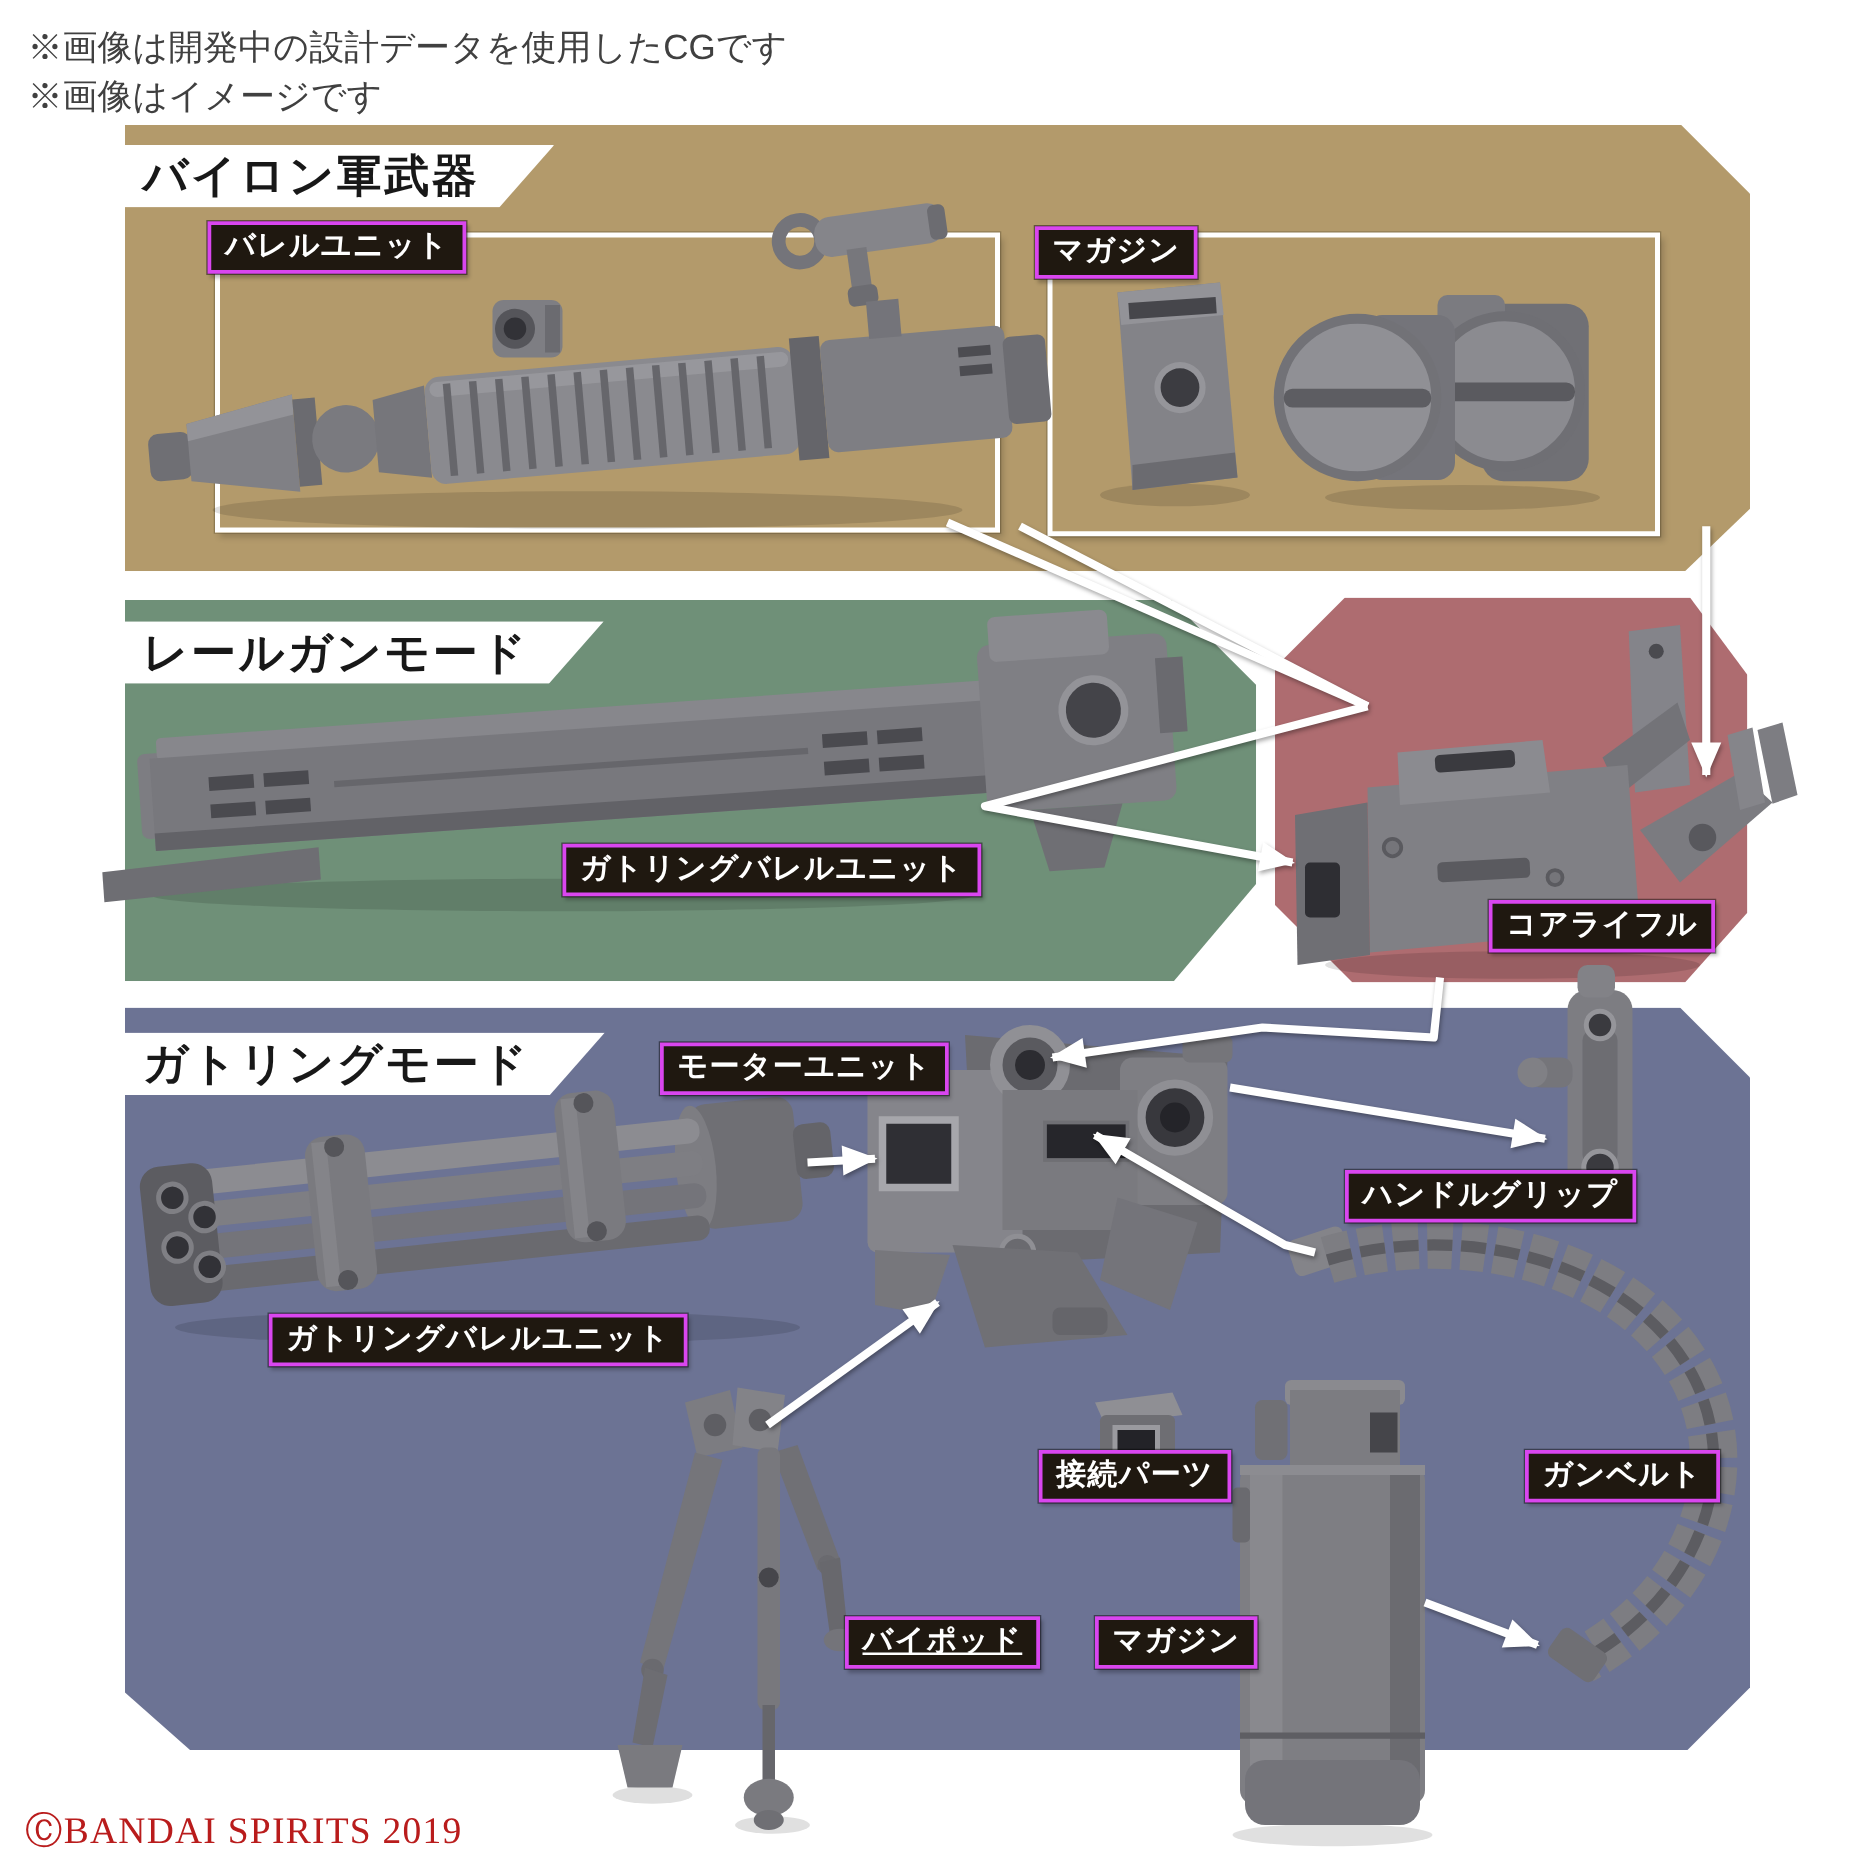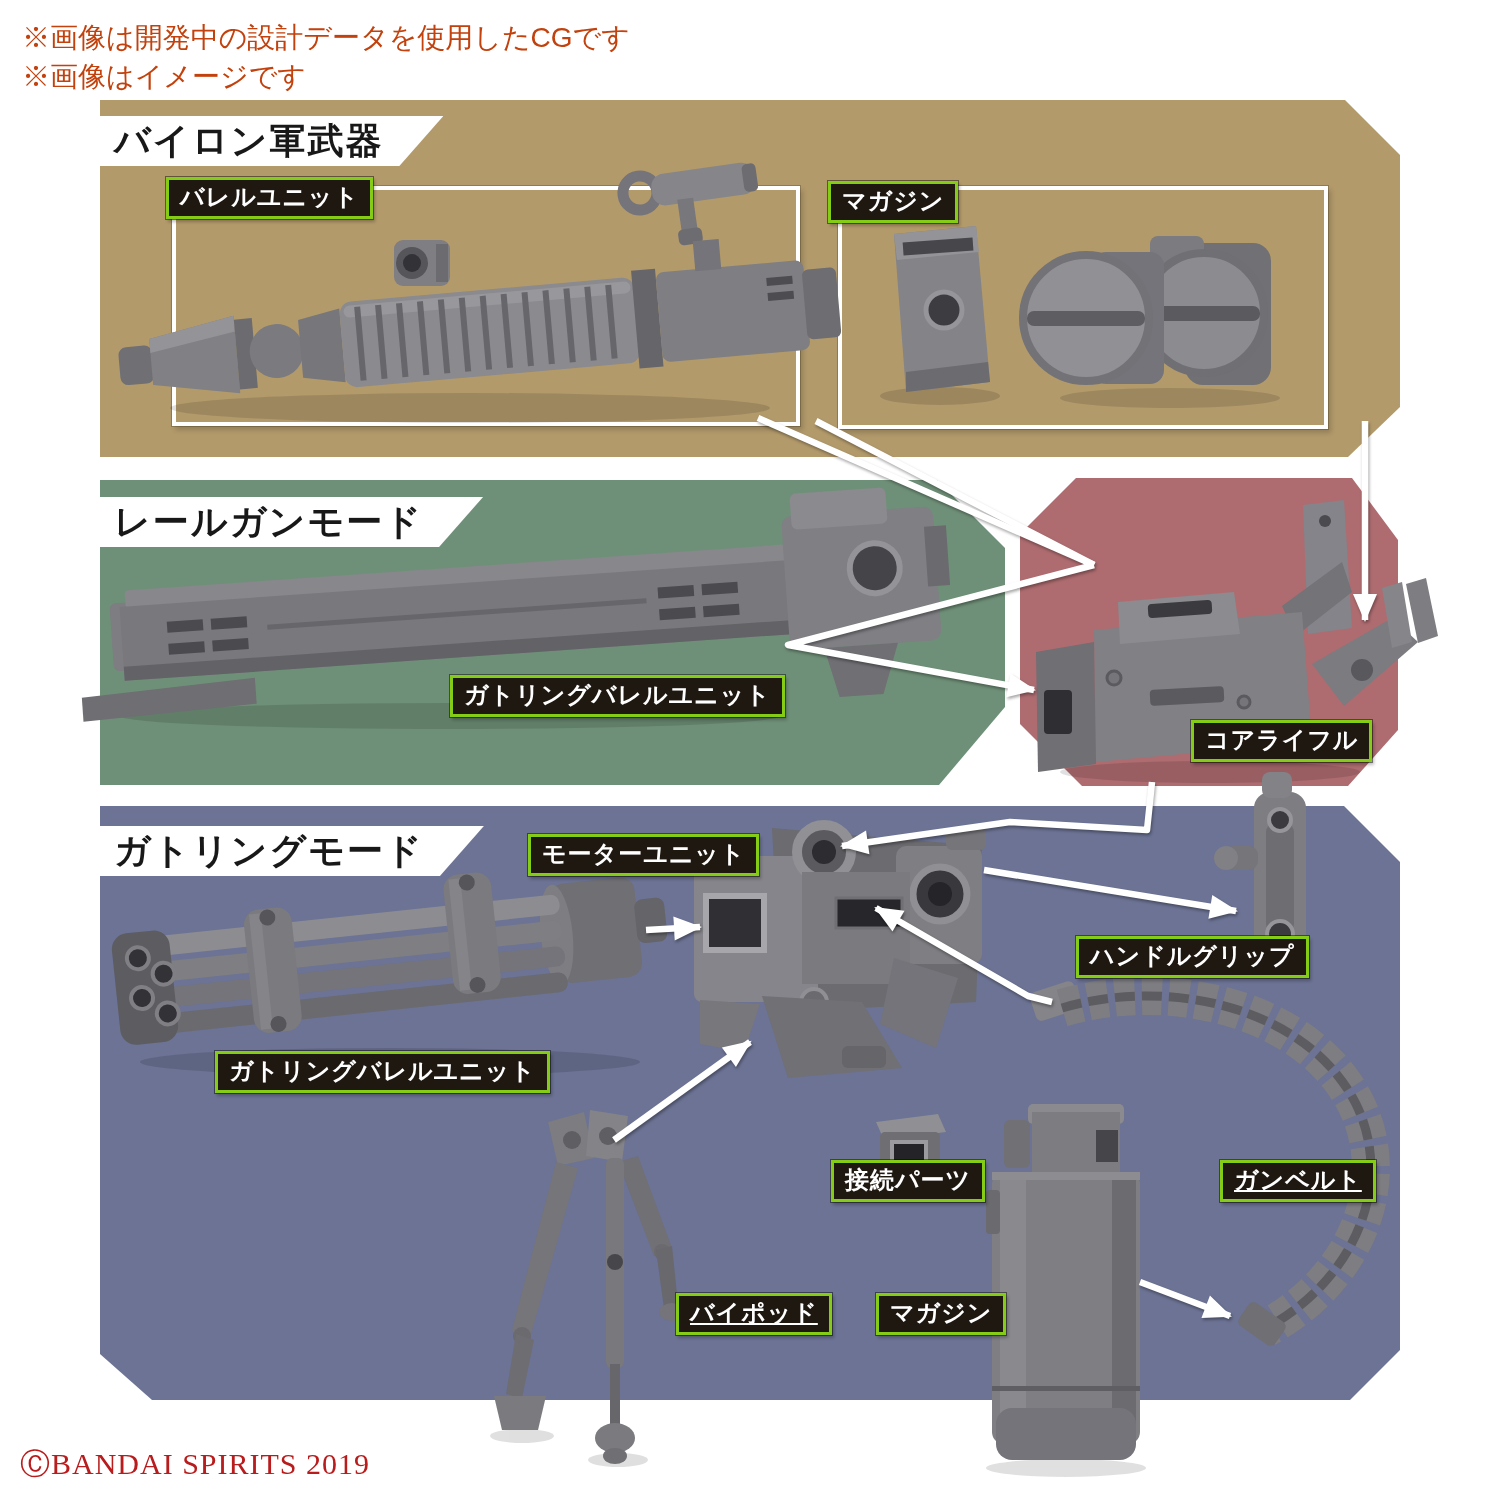--- a/index.html
+++ b/index.html
@@ -1,19 +1,19 @@
 <!DOCTYPE html>
 <html style="--c-byron: #b39a6b; --c-railgun: #6f9078; --c-corerifle: #ae6c70; --c-gatling: #6c7394; --c-label_bg: #1f1810; --c-header_bg: #ffffff; --c-header_text: #181818; --c-part_gray: #7f7f84; --c-arrow: #ffffff;"><head>
 <meta charset="utf-8">
 <style>
   html,body{margin:0;padding:0;background:#ffffff;}
   body{width:1500px;height:1500px;font-family:"Liberation Sans",sans-serif;}
   .stage{position:relative;width:1500px;height:1500px;background:#fff;overflow:hidden;}
 
-  .notes{position:absolute;left:22px;top:18px;font-size:28px;line-height:39px;color:#c2410c;z-index:6;}
+  .notes{position:absolute;left:22px;top:18px;font-size:28px;line-height:39px;color:#404040;z-index:6;}
 
   .panel{position:absolute;z-index:1;}
   .panel.tan{left:100px;top:100px;width:1300px;height:357px;background:var(--c-byron,#b39a6b);
     clip-path:polygon(0 0,calc(100% - 55px) 0,100% 55px,100% calc(100% - 50px),calc(100% - 52px) 100%,0 100%);}
   .panel.green{left:100px;top:480px;width:905px;height:305px;background:var(--c-railgun,#6f9078);
     clip-path:polygon(0 0,calc(100% - 68px) 0,100% 68px,100% calc(100% - 78px),calc(100% - 66px) 100%,0 100%);}
   .panel.red{left:1020px;top:478px;width:378px;height:308px;background:var(--c-corerifle,#ae6c70);
     clip-path:polygon(56px 0,calc(100% - 46px) 0,100% 62px,100% calc(100% - 56px),calc(100% - 50px) 100%,62px 100%,0 calc(100% - 62px),0 56px);}
   .panel.blue{left:100px;top:806px;width:1300px;height:594px;background:var(--c-gatling,#6c7394);
     clip-path:polygon(0 0,calc(100% - 56px) 0,100% 56px,100% calc(100% - 50px),calc(100% - 50px) 100%,52px 100%,0 calc(100% - 46px));}
@@ -24,21 +24,21 @@
   .art{position:absolute;left:0;top:0;z-index:3;pointer-events:none;}
   .arrows{filter:drop-shadow(1px 2px 1.5px rgba(0,0,0,.35));}
 
   .hdr{position:absolute;z-index:4;display:inline-block;background:var(--c-header_bg,#ffffff);
     color:var(--c-header_text,#181818);font-size:36px;font-weight:bold;letter-spacing:2px;
     height:50px;line-height:50px;padding:0 60px 0 14px;white-space:nowrap;
     clip-path:polygon(0 0,100% 0,calc(100% - 44px) 100%,0 100%);}
 
   .chip{position:absolute;z-index:5;display:inline-block;background:var(--c-label_bg,#1f1810);
     color:#fff;font-size:24px;font-weight:bold;letter-spacing:1px;line-height:1;
-    padding:5px 11px 7px;border:3px solid #84cc16;white-space:nowrap;
+    padding:5px 11px 7px;border:3px solid #d946ef;white-space:nowrap;
     box-shadow:0 0 0 1px rgba(0,0,0,.45), 2px 3px 3px rgba(0,0,0,.25);}
 
   .copyright{position:absolute;left:20px;top:1444px;z-index:6;font-family:"Liberation Serif",serif;
     font-size:30px;color:#b91c1c;letter-spacing:1px;}
 </style>
 </head>
 <body>
 
 <div class="stage">
 
@@ -305,16 +305,16 @@
   <div class="chip" style="left:166px;top:177px;">バレルユニット</div>
   <div class="chip" style="left:828px;top:181px;">マガジン</div>
   <div class="chip" style="left:450px;top:675px;">ガトリングバレルユニット</div>
   <div class="chip" style="left:1191px;top:720px;">コアライフル</div>
   <div class="chip" style="left:528px;top:834px;">モーターユニット</div>
   <div class="chip" style="left:1076px;top:936px;">ハンドルグリップ</div>
   <div class="chip" style="left:215px;top:1051px;">ガトリングバレルユニット</div>
   <div class="chip" style="left:831px;top:1160px;">接続パーツ</div>
   <div class="chip" style="left:676px;top:1293px;text-decoration:underline;">バイポッド</div>
   <div class="chip" style="left:876px;top:1293px;">マガジン</div>
-  <div class="chip" style="left:1220px;top:1160px;text-decoration:underline;">ガンベルト</div>
+  <div class="chip" style="left:1220px;top:1160px;">ガンベルト</div>
 
   <div class="copyright">ⒸBANDAI SPIRITS 2019</div>
 </div>
 
 </body></html>

